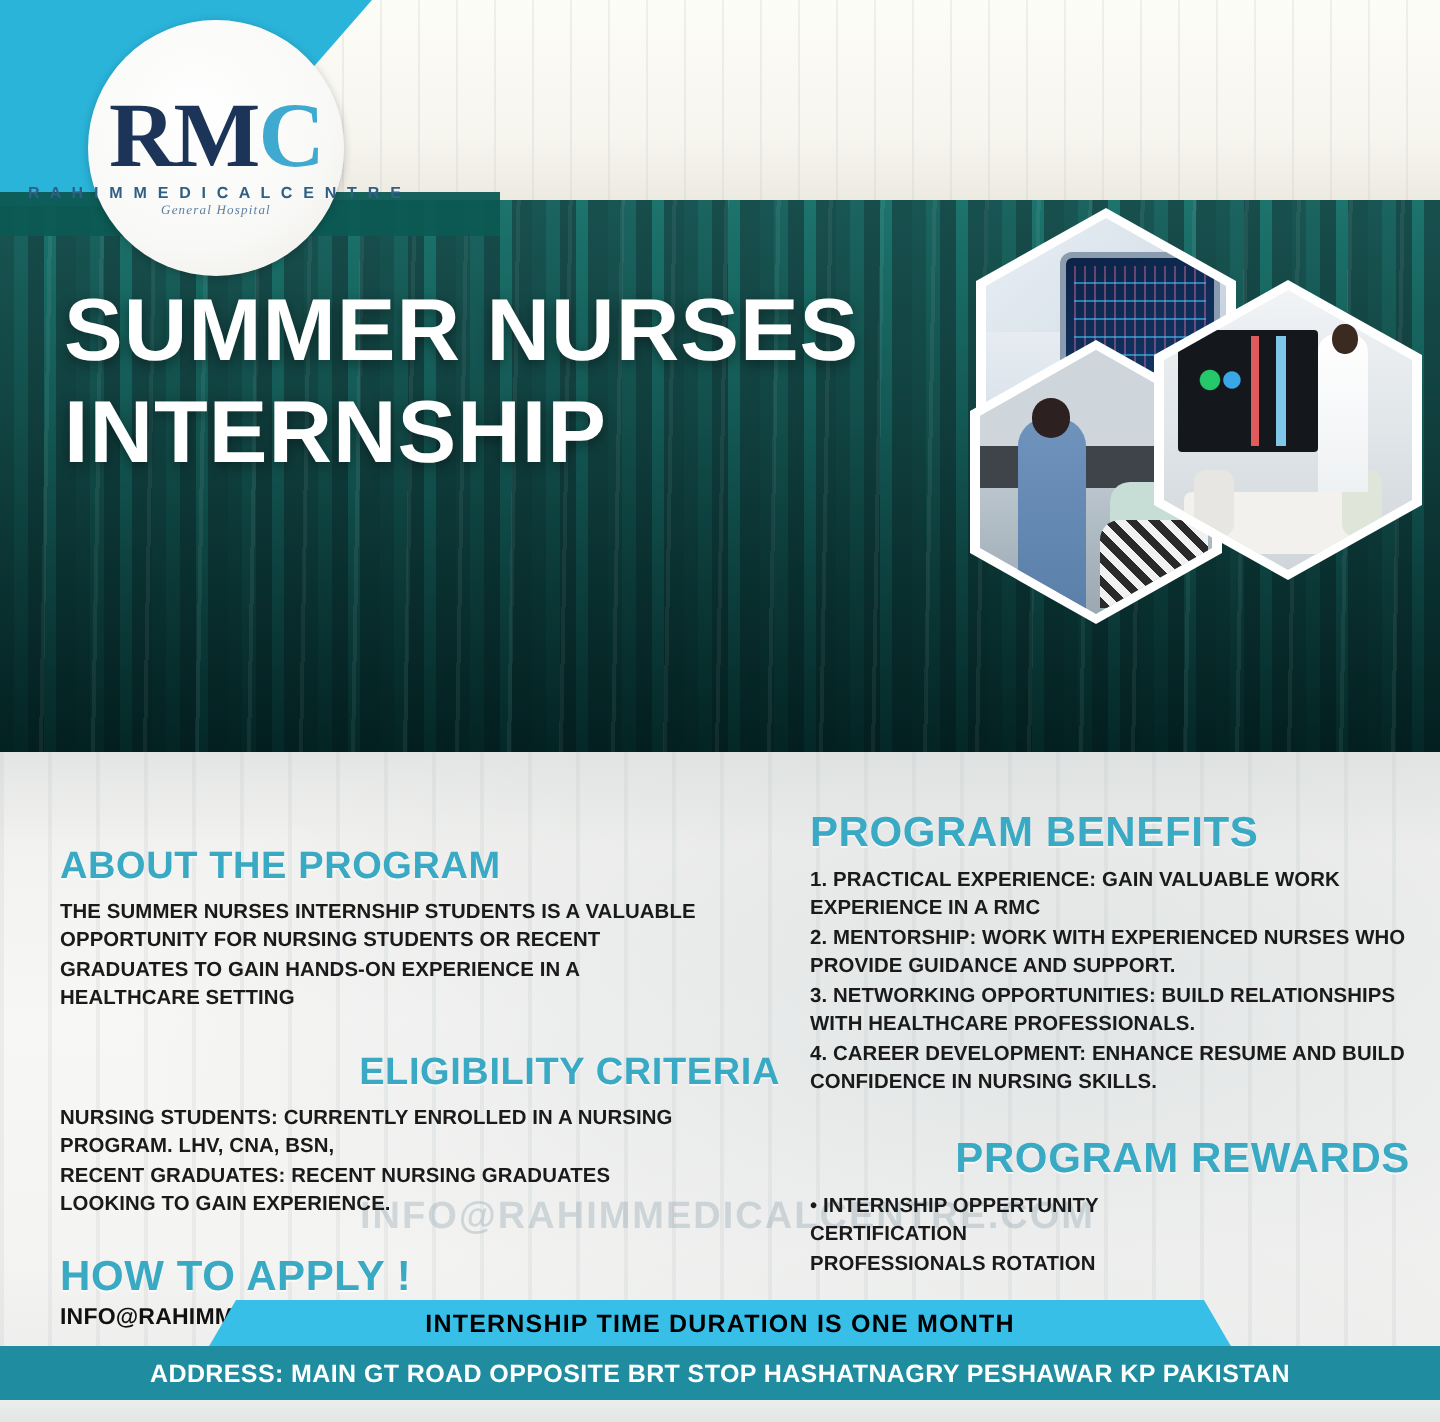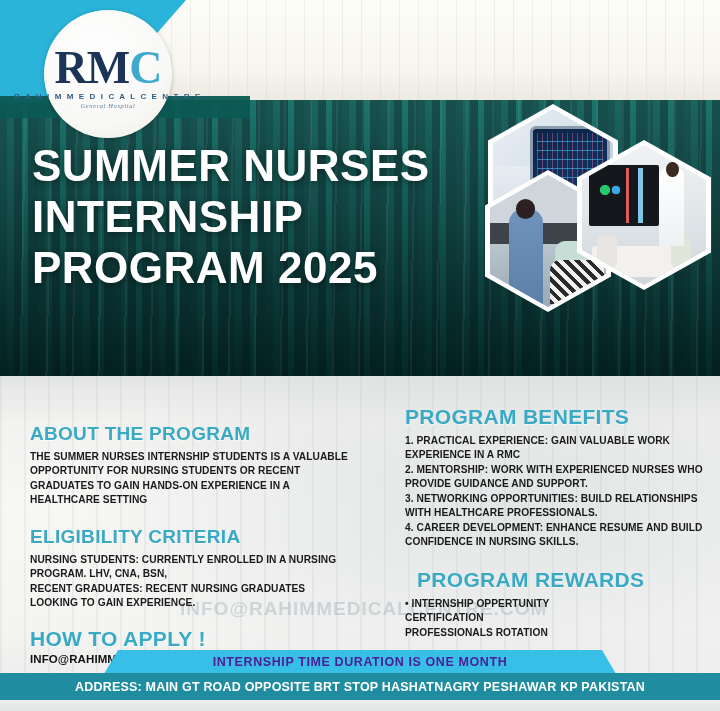--- a/index.html
+++ b/index.html
@@ -208,35 +208,35 @@
     color:#3aa9c4; font-weight:bold; letter-spacing:.3px;
     text-shadow:0 1px 0 rgba(255,255,255,.65);
   }
   .sec-head.big{ font-size:19px; }
   .sec-head.huge{ font-size:21px; }
   .sec-body{
     color:#1a1a1a; font-weight:bold; font-size:10.2px;
     line-height:1.42; margin-top:5px; letter-spacing:.05px;
   }
   .sec-body div{ white-space:nowrap; }
-  .gap-a{ margin-top:18px; }
+  .gap-a{ margin-top:18px;text-align:right; }
   .gap-b{ margin-top:16px; }
   .apply-email{
     color:#111; font-weight:bold; font-size:11.5px; margin-top:2px; letter-spacing:.1px;
   }
 
   
   .duration-bar{
     position:absolute; left:104px; top:650px; width:512px; height:24px;
     background:#38bfe8;
     clip-path:polygon(14px 0, 498px 0, 512px 24px, 0 24px);
     display:flex; align-items:center; justify-content:center;
   }
   .duration-bar span{
-    color:#4c1d95; font-weight:bold; font-size:12.5px; letter-spacing:.6px;text-align:center;
+    color:#000000; font-weight:bold; font-size:12.5px; letter-spacing:.6px;text-align:center;
   }
   .address-bar{
     position:absolute; left:0; top:673px; width:720px; height:27px;
     background:#1f8ca0;
     display:flex; align-items:center; justify-content:center;
   }
   .address-bar span{
     color:#ffffff; font-weight:bold; font-size:12.5px; letter-spacing:.2px;
   }
   .bottom-fill{
@@ -294,21 +294,20 @@
           <div class="p2"></div>
           <div class="doc"></div>
           <div class="doc-head"></div>
         </div>
       </div>
     </div>
 
     <div class="hero-title">
       <div>SUMMER NURSES</div>
       <div>INTERNSHIP</div>
-      <div>PROGRAM 2025</div>
     </div>
   </div>
 
   <div class="body-bg"></div>
   <div class="watermark">INFO@RAHIMMEDICALCENTRE.COM</div>
 
   <div class="col-left">
 
     <div class="sec-head big">ABOUT THE PROGRAM</div>
     <div class="sec-body">

